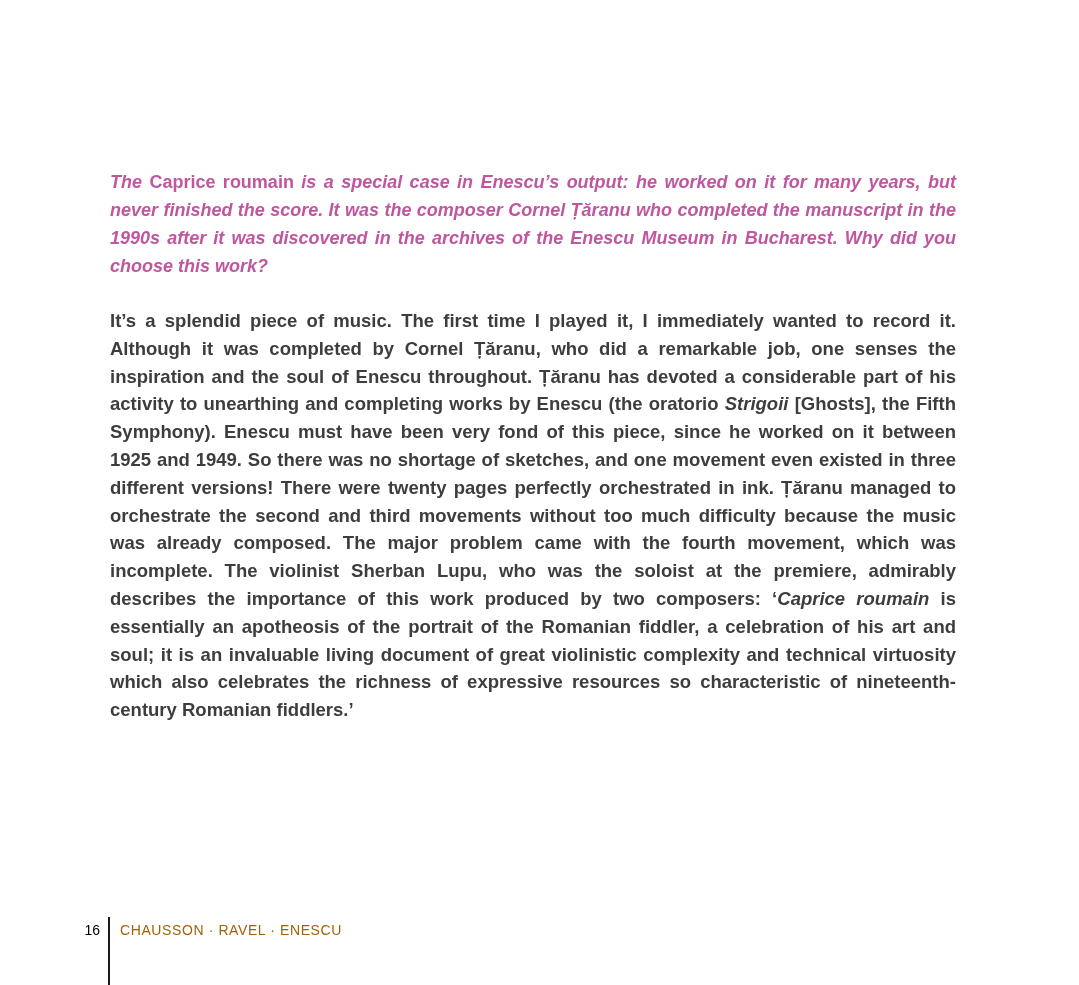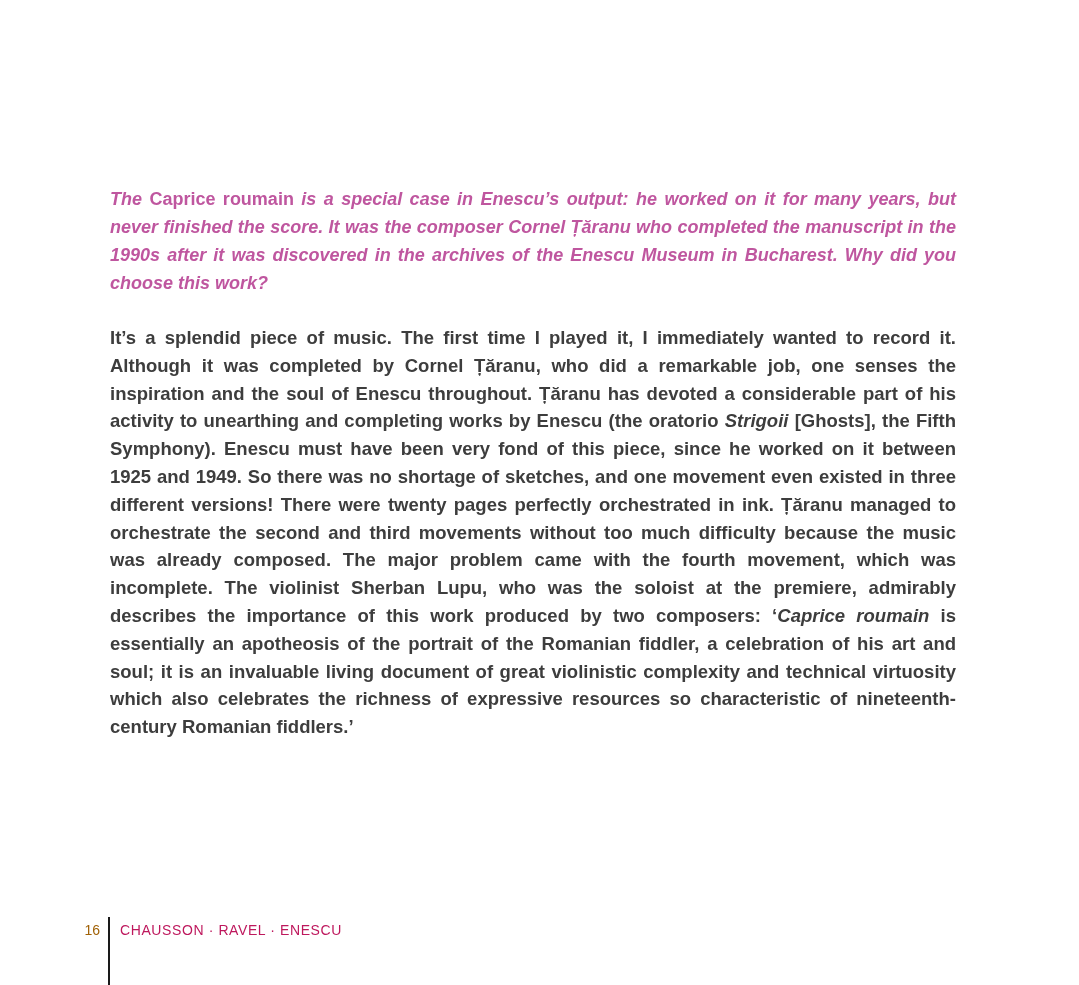--- a/index.html
+++ b/index.html
@@ -13,21 +13,21 @@
     position: relative;
     width: 1079px;
     height: 985px;
     background: #ffffff;
     overflow: hidden;
   }
 
   .content {
     position: absolute;
     left: 110px;
-    top: 185px;
+    top: 168px;
     width: 846px;
   }
 
   .question {
     color: var(--accent, #bf569f);
     font-size: 18px;
     line-height: 28px;
     font-weight: bold;
     font-style: italic;
     text-align: justify;
@@ -50,38 +50,38 @@
   .footer {
     position: absolute;
     left: 80px;
     top: 917px;
     height: 68px;
     display: flex;
     align-items: flex-start;
   }
 
   .footer .pagenum {
-    color: #a16207;
+    color: #000000;
     font-size: 14px;
     padding-top: 5px;
     min-width: 20px;
     text-align: right;
   }
 
   .footer .rule {
     display: inline-block;
     width: 2px;
     height: 68px;
     background: #1a1a1a;
     margin-left: 8px;
     margin-right: 10px;
   }
 
   .footer .album {
-    color: #be185d;
+    color: #a16207;
     font-size: 14px;
     letter-spacing: 0.6px;
     padding-top: 5px;
     white-space: nowrap;
   }
 </style>
 </head>
 <body>
 
 <div class="page">

